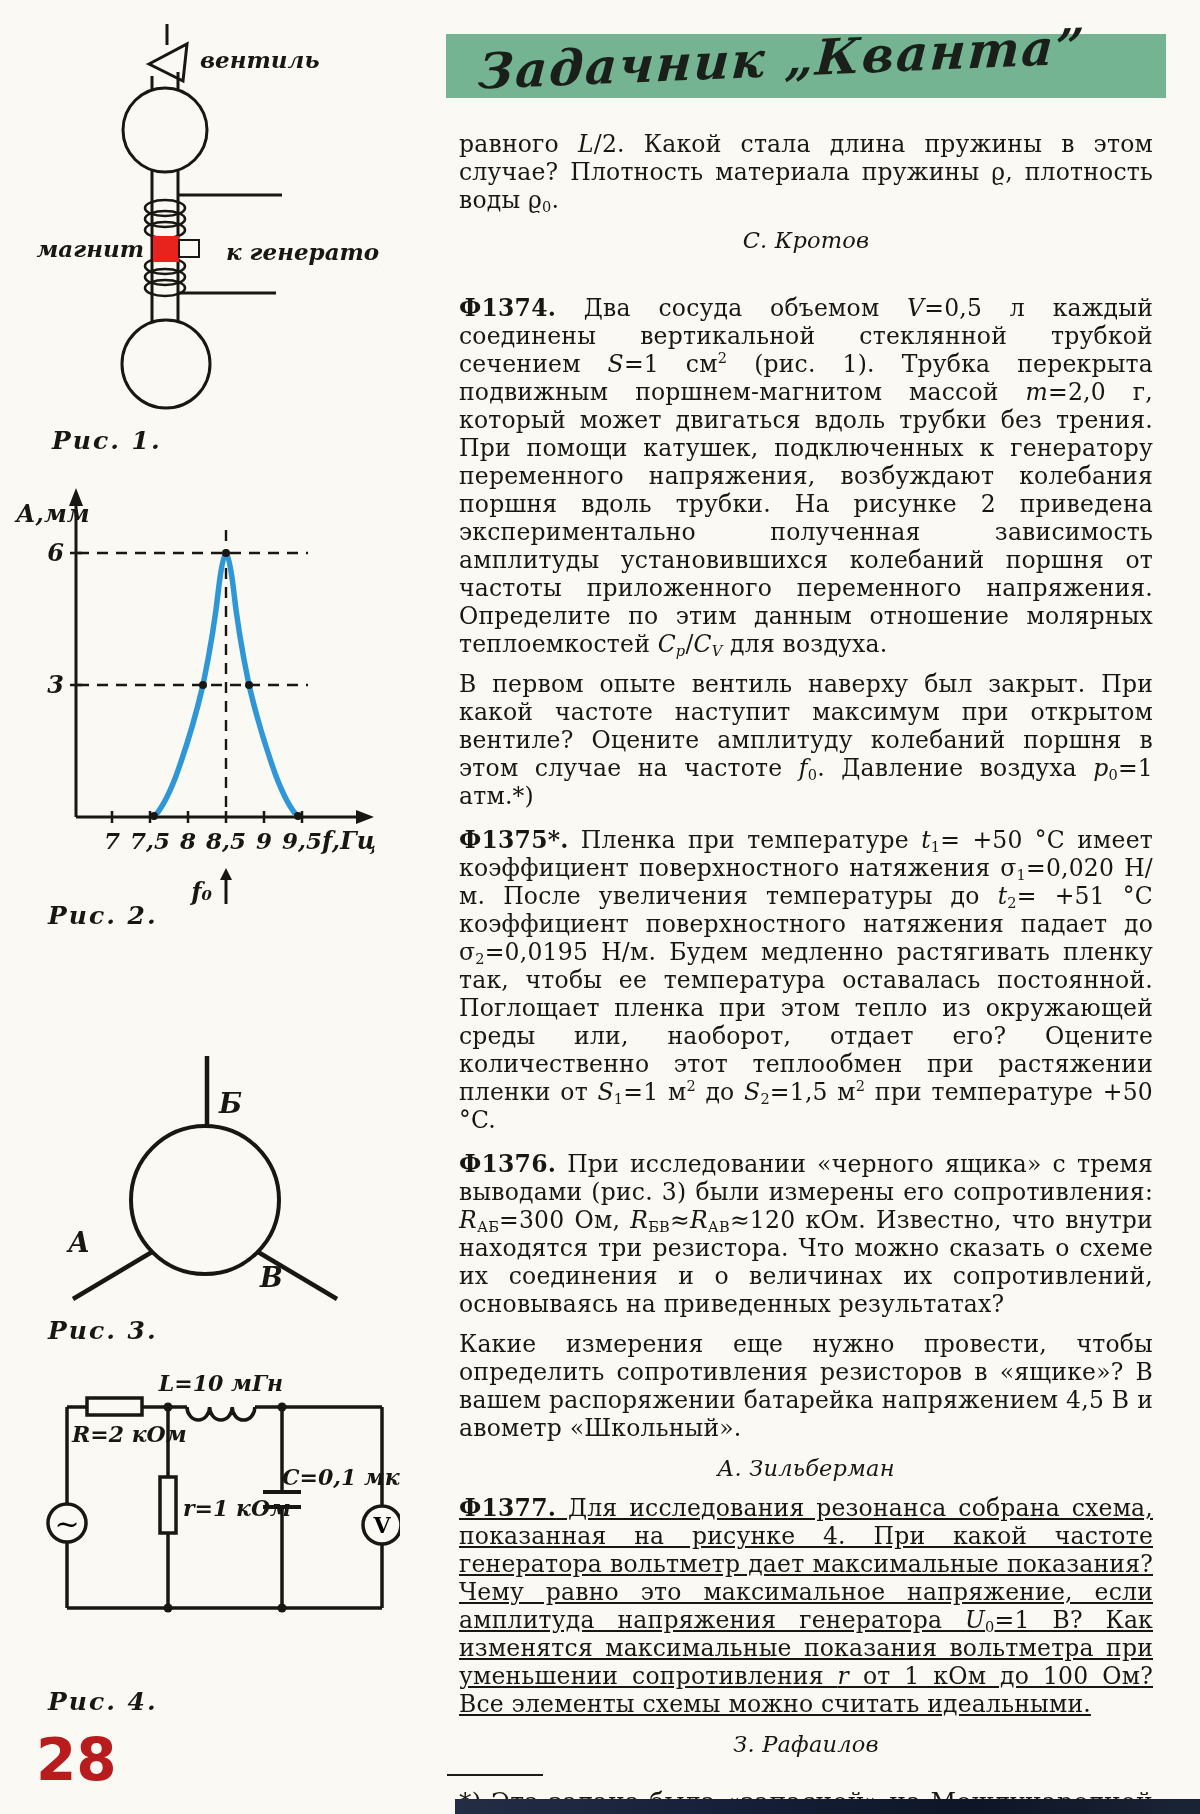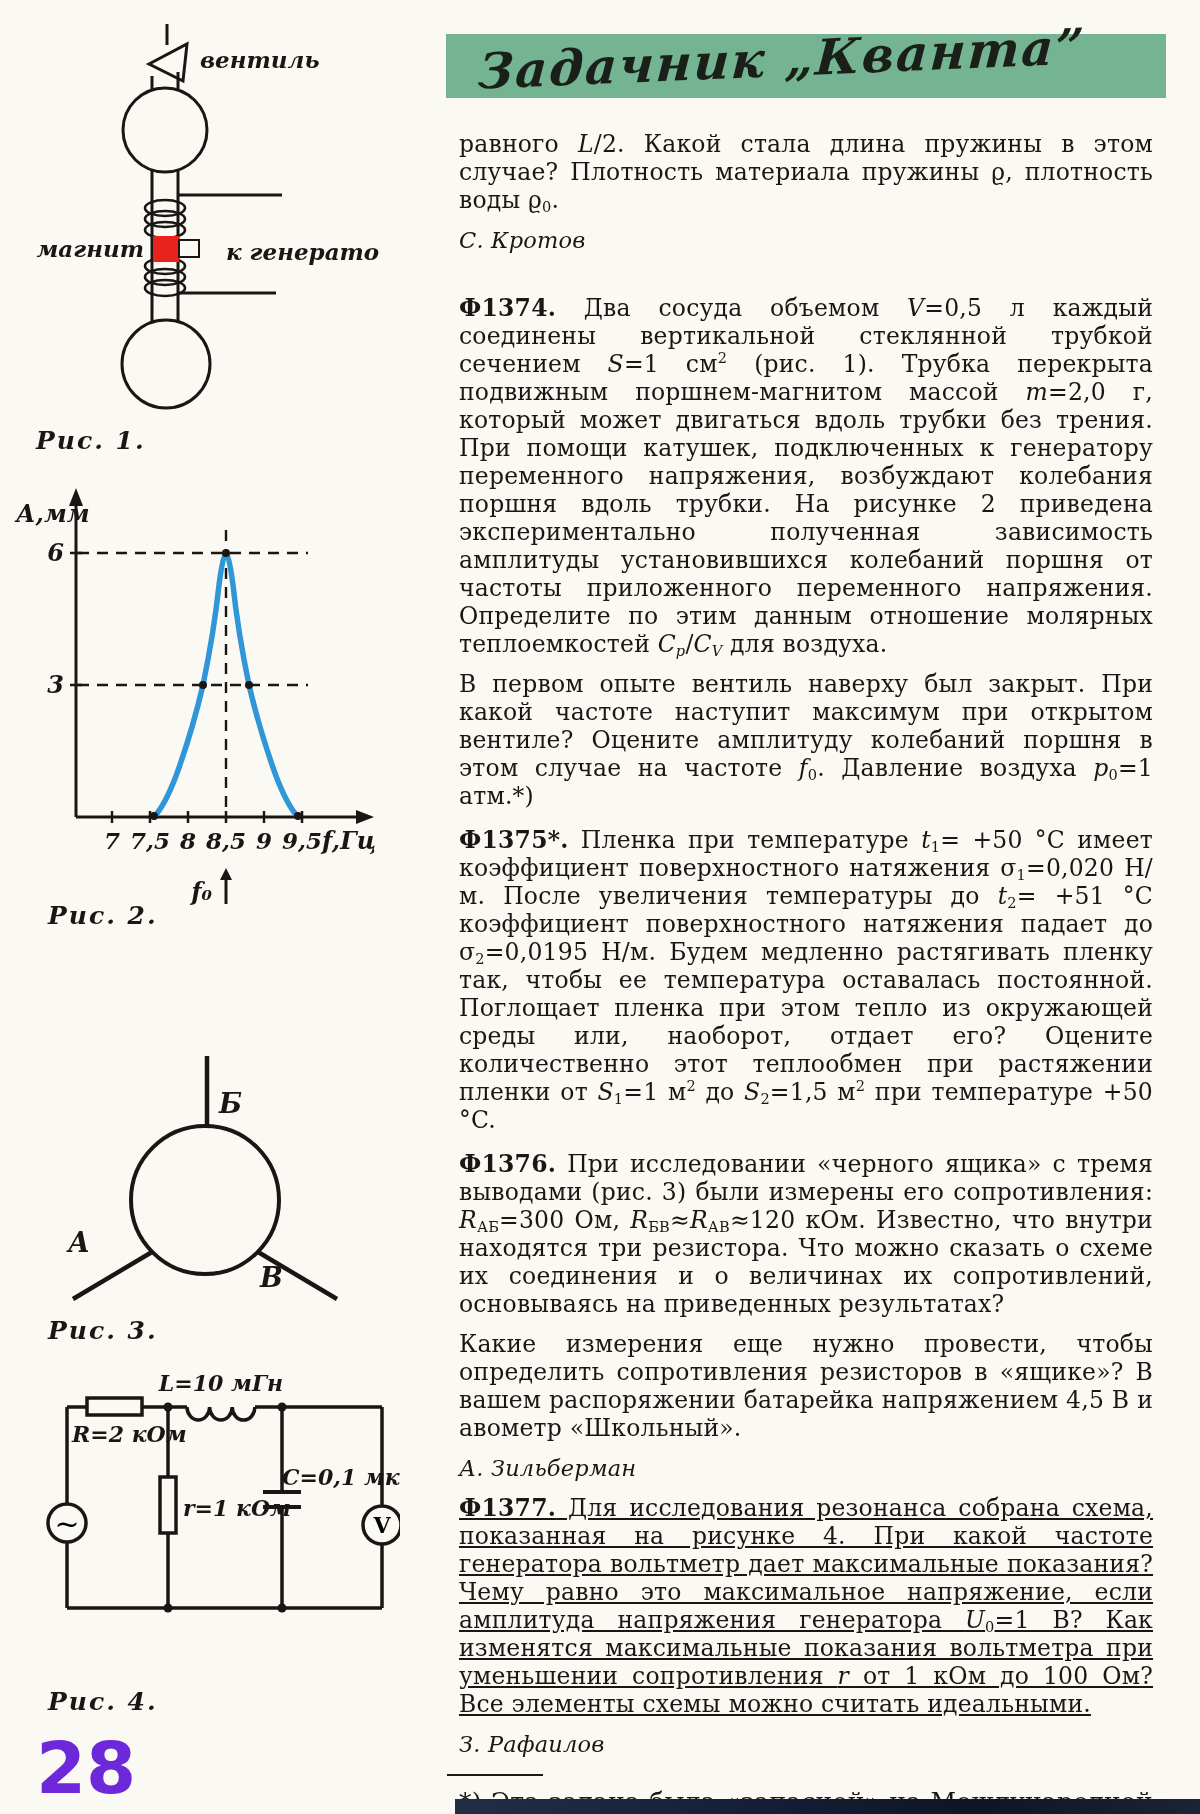--- a/index.html
+++ b/index.html
@@ -8,37 +8,37 @@
         font-family:"DejaVu Serif",serif;color:#191713;}
   
   .banner{position:absolute;left:446px;top:34px;width:720px;height:64px;background:#74b493;}
   .script-title{position:absolute;left:478px;top:30px;font-style:italic;font-weight:700;
         font-size:49px;color:#1a1f1a;transform:rotate(-2.4deg) skewX(-6deg);
         letter-spacing:2px;white-space:nowrap;}
   
   .textcol{position:absolute;left:447px;top:118px;width:718px;font-size:23.5px;
         line-height:28px;text-align:justify;letter-spacing:.2px;}
   .textcol p{margin:12px;}
-  .sig{text-align:left;font-style:italic;font-size:22.5px;}
+  .sig{text-align:center;font-style:italic;font-size:22.5px;}
   .block-gap-lg{margin-top:40px !important;}
   .block-gap-md{margin-top:16px !important;}
   .block-gap-sm{margin-top:6px !important;text-decoration:underline;}
   sup{font-size:62%;vertical-align:super;line-height:0;}
   sub{font-size:62%;vertical-align:-4px;line-height:0;}
   b{font-weight:700;}
   
   .footnote-rule{width:96px;border-top:2.5px solid #1c1a16;margin-top:16px;}
   .footnote{font-size:25px;line-height:27px;margin-top:4px;text-align:justify;}
   
   .fig{position:absolute;}
   .figcap{position:absolute;font-style:italic;font-weight:700;font-size:25px;letter-spacing:2px;}
   svg text{font-family:"DejaVu Serif",serif;}
   .figtext{font-style:italic;font-weight:700;fill:#191713;}
   .pagenum{position:absolute;left:36px;top:1726px;font-family:"DejaVu Sans",sans-serif;
-        font-weight:700;font-size:72px;color:#6d28d9;}
+        font-weight:700;font-size:58px;color:#b91c1c;}
   .bottom-bar{position:absolute;left:455px;top:1799px;width:745px;height:15px;
         background:linear-gradient(90deg,#232e45 0%,#17203a 35%,#0e1526 70%,#1b2336 100%);}
 </style>
 </head>
 <body>
 
 <div class="page">
 
   <div class="banner"></div>
   <div class="script-title">Задачник „Кванта”</div>
@@ -61,21 +61,21 @@
       <ellipse cx="135" cy="254" rx="20" ry="8"></ellipse>
       <ellipse cx="135" cy="265" rx="20" ry="8"></ellipse>
       <ellipse cx="135" cy="276" rx="20" ry="8"></ellipse>
     </g>
     <rect x="123" y="224" width="26" height="26" fill="#e8231d"></rect>
     <rect x="149" y="228" width="20" height="17" fill="#fbf9f3" stroke="#191713" stroke-width="2"></rect>
     <text class="figtext" font-size="23" x="114" y="245" text-anchor="end">магнит</text>
     <text class="figtext" font-size="23" x="170" y="56">вентиль</text>
     <text class="figtext" font-size="23" x="196" y="248">к генератору</text>
   </svg>
-  <div class="figcap" style="left:36px;top:426px">Рис. 1.</div>
+  <div class="figcap" style="left:52px;top:426px">Рис. 1.</div>
 
   <svg class="fig" style="left:0;top:480px" width="390" height="432" viewBox="0 0 390 432">
 
     <g stroke="#191713" stroke-width="3" fill="none">
       <line x1="76" y1="337" x2="76" y2="20"></line>
       <line x1="76" y1="337" x2="364" y2="337"></line>
     </g>
     <polygon points="76,8 69,26 83,26" fill="#191713"></polygon>
     <polygon points="374,337 356,330 356,344" fill="#191713"></polygon>
 

